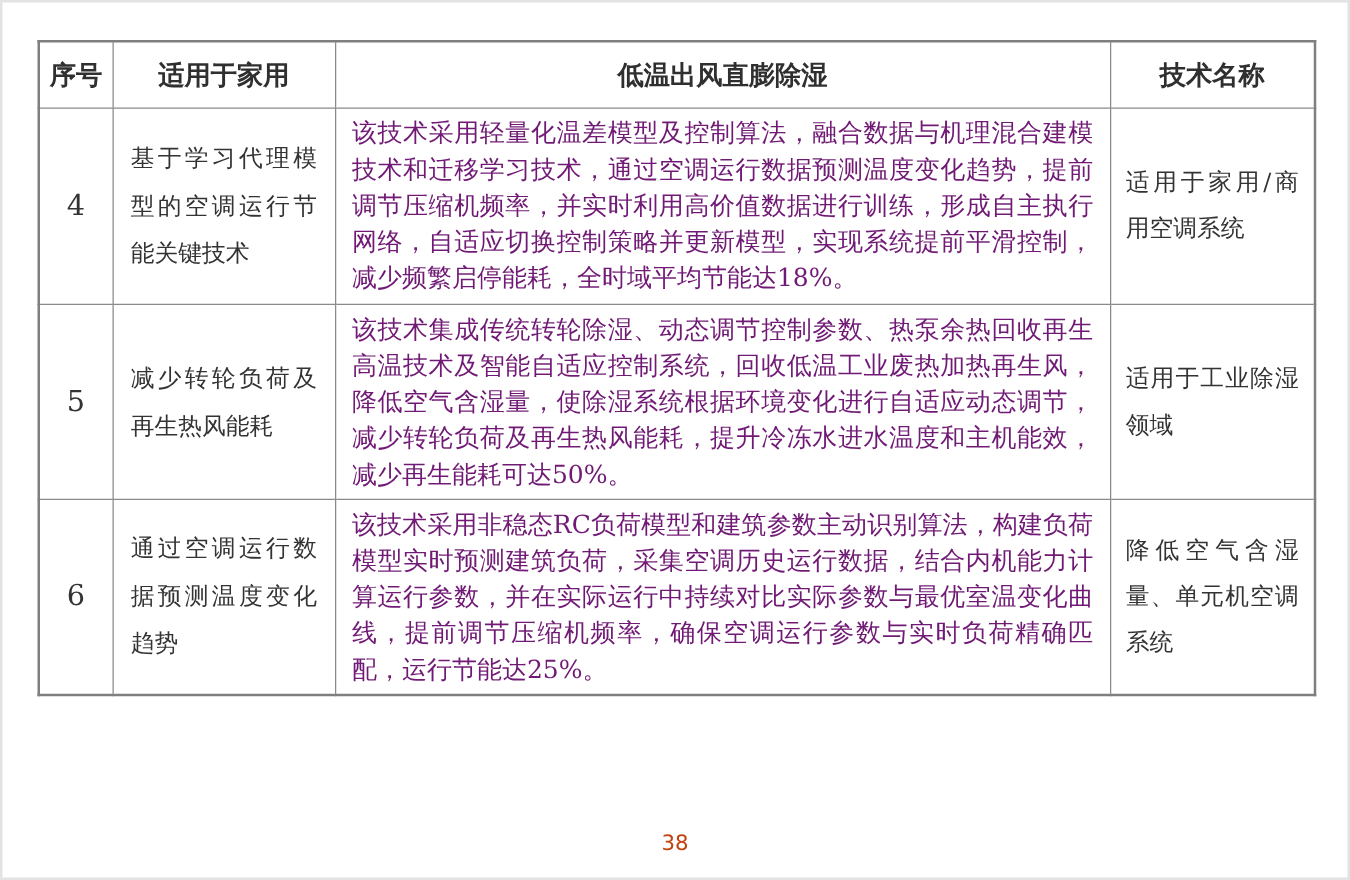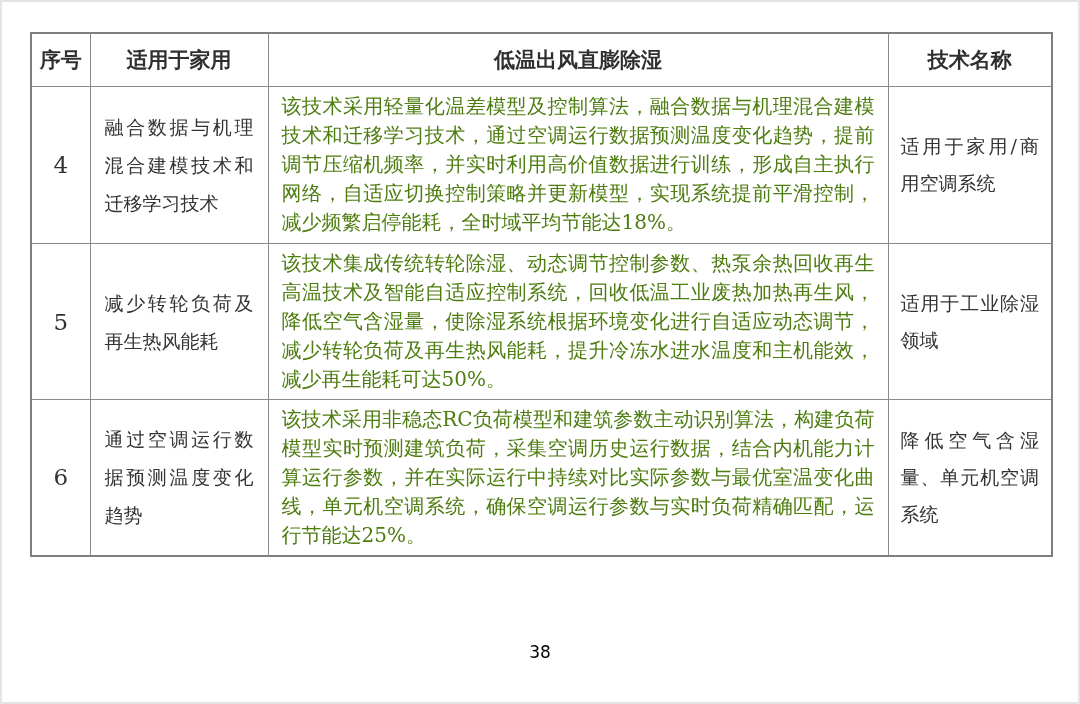--- a/index.html
+++ b/index.html
@@ -60,40 +60,40 @@
     padding: 0 14px;
     color: #333333;
   }
   td.cell-desc {
     vertical-align: top;
     text-align: justify;
     text-justify: inter-ideograph;
     font-size: 20px;
     line-height: 29px;
     padding: 5px 13px 4px 13px;
-    color: #4d7c0f;
+    color: #701a75;
   }
   td.cell-scope {
     vertical-align: middle;
     text-align: justify;
     text-justify: inter-ideograph;
     font-size: 19px;
     line-height: 37px;
     padding: 0 12px;
     color: #333333;
   }
   .page-footer {
     position: absolute;
     left: 0;
-    top: 642px;
+    top: 665px;
     width: 1080px;
     text-align: center;
     font-family: "DejaVu Sans", "Liberation Sans", sans-serif;
     font-size: 17px;
-    color: #000000;
+    color: #c2410c;
   }
 </style>
 </head>
 <body>
 
 <div class="page-frame"></div>
 
 <table class="tech-table">
   <colgroup>
     <col style="width:59px">
@@ -105,32 +105,32 @@
     <tr class="header-row">
       <th class="col-header">序号</th>
       <th class="col-header">适用于家用</th>
       <th class="col-header">低温出风直膨除湿</th>
       <th class="col-header">技术名称</th>
     </tr>
   </thead>
   <tbody>
     <tr class="data-row-4">
       <td class="cell-no">4</td>
-      <td class="cell-name">融合数据与机理混合建模技术和迁移学习技术</td>
+      <td class="cell-name">基于学习代理模型的空调运行节能关键技术</td>
       <td class="cell-desc">该技术采用轻量化温差模型及控制算法，融合数据与机理混合建模技术和迁移学习技术，通过空调运行数据预测温度变化趋势，提前调节压缩机频率，并实时利用高价值数据进行训练，形成自主执行网络，自适应切换控制策略并更新模型，实现系统提前平滑控制，减少频繁启停能耗，全时域平均节能达18%。</td>
       <td class="cell-scope">适用于家用/商用空调系统</td>
     </tr>
     <tr class="data-row-5">
       <td class="cell-no">5</td>
       <td class="cell-name">减少转轮负荷及再生热风能耗</td>
       <td class="cell-desc">该技术集成传统转轮除湿、动态调节控制参数、热泵余热回收再生高温技术及智能自适应控制系统，回收低温工业废热加热再生风，降低空气含湿量，使除湿系统根据环境变化进行自适应动态调节，减少转轮负荷及再生热风能耗，提升冷冻水进水温度和主机能效，减少再生能耗可达50%。</td>
       <td class="cell-scope">适用于工业除湿领域</td>
     </tr>
     <tr class="data-row-6">
       <td class="cell-no">6</td>
       <td class="cell-name">通过空调运行数据预测温度变化趋势</td>
-      <td class="cell-desc">该技术采用非稳态RC负荷模型和建筑参数主动识别算法，构建负荷模型实时预测建筑负荷，采集空调历史运行数据，结合内机能力计算运行参数，并在实际运行中持续对比实际参数与最优室温变化曲线，单元机空调系统，确保空调运行参数与实时负荷精确匹配，运行节能达25%。</td>
+      <td class="cell-desc">该技术采用非稳态RC负荷模型和建筑参数主动识别算法，构建负荷模型实时预测建筑负荷，采集空调历史运行数据，结合内机能力计算运行参数，并在实际运行中持续对比实际参数与最优室温变化曲线，提前调节压缩机频率，确保空调运行参数与实时负荷精确匹配，运行节能达25%。</td>
       <td class="cell-scope">降低空气含湿量、单元机空调系统</td>
     </tr>
   </tbody>
 </table>
 
 <div class="page-footer">38</div>
 
 </body></html>

